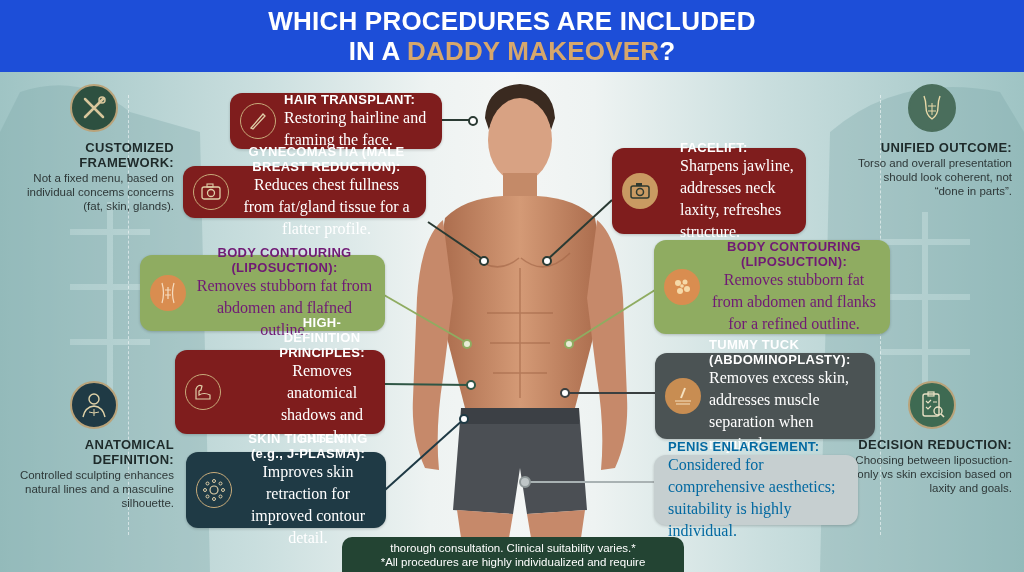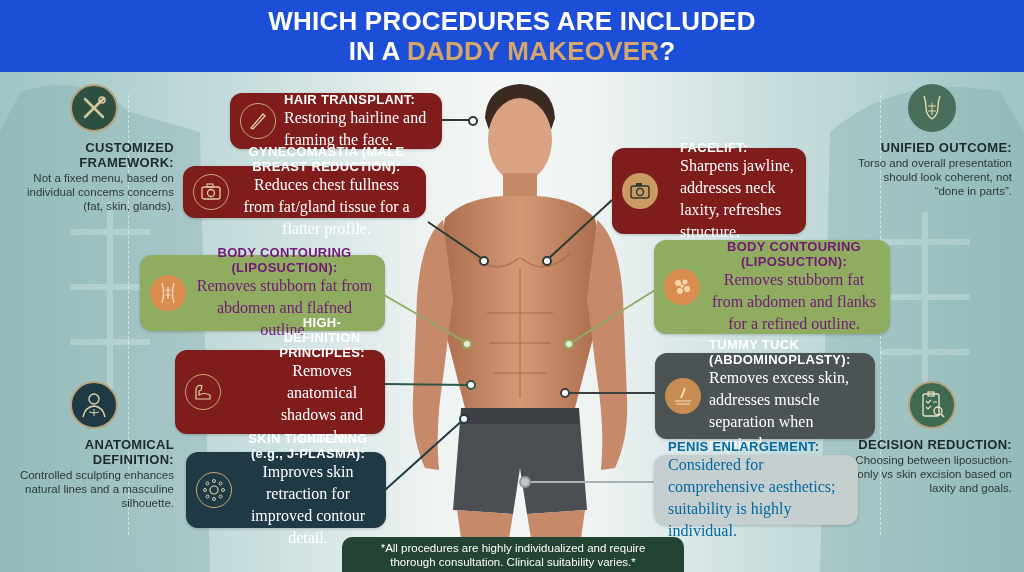--- a/index.html
+++ b/index.html
@@ -302,15 +302,15 @@
 </div>
 
 <div class="callout c-light" style="left:654px;top:455px;width:204px;height:70px;padding-left:14px;">
   <div class="ctext">
     <div class="ctitle">PENIS ENLARGEMENT:</div>
     <div class="cdesc">Considered for comprehensive aesthetics; suitability is highly individual.</div>
   </div>
 </div>
 
 <div class="footer-note">
+  <div>thorough consultation. Clinical suitability varies.*</div>
   <div>*All procedures are highly individualized and require</div>
-  <div>thorough consultation. Clinical suitability varies.*</div>
 </div>
 
 </body></html>

